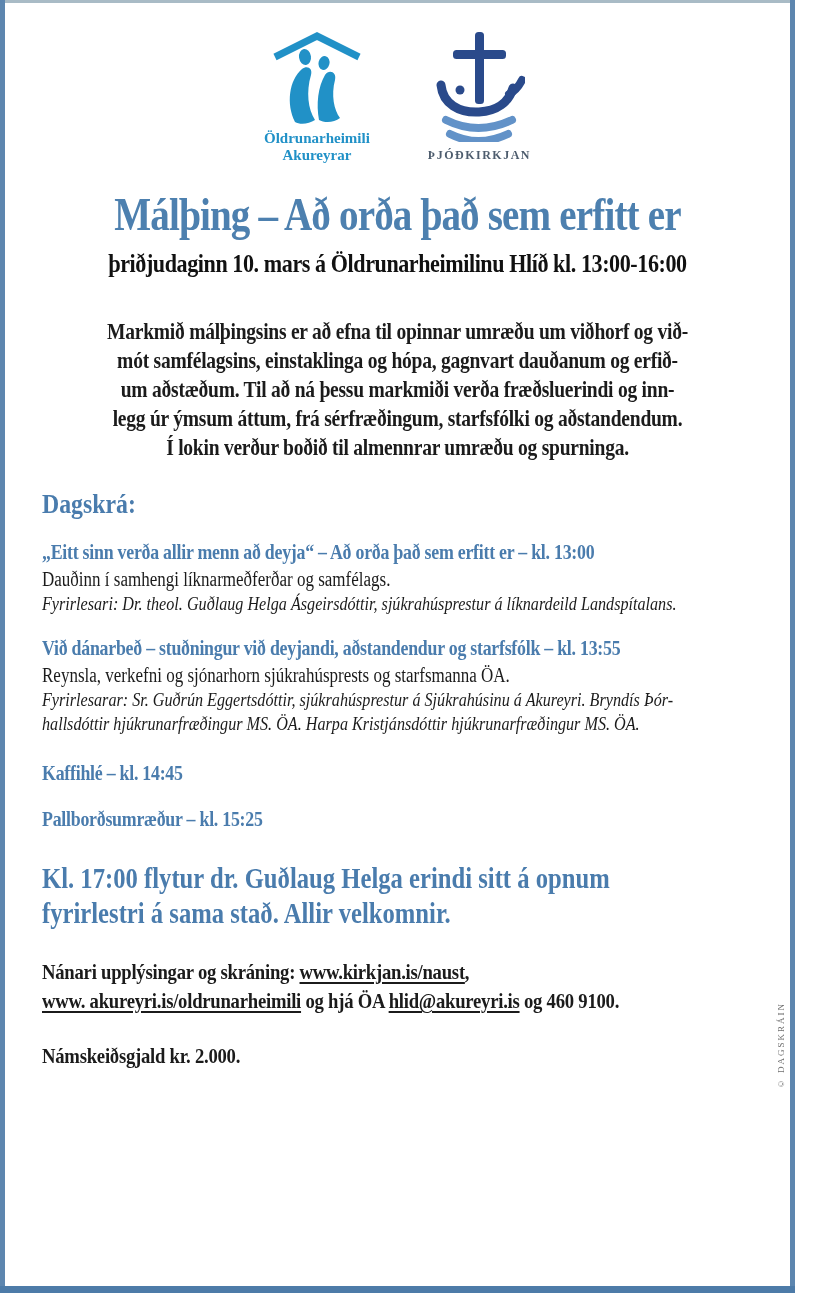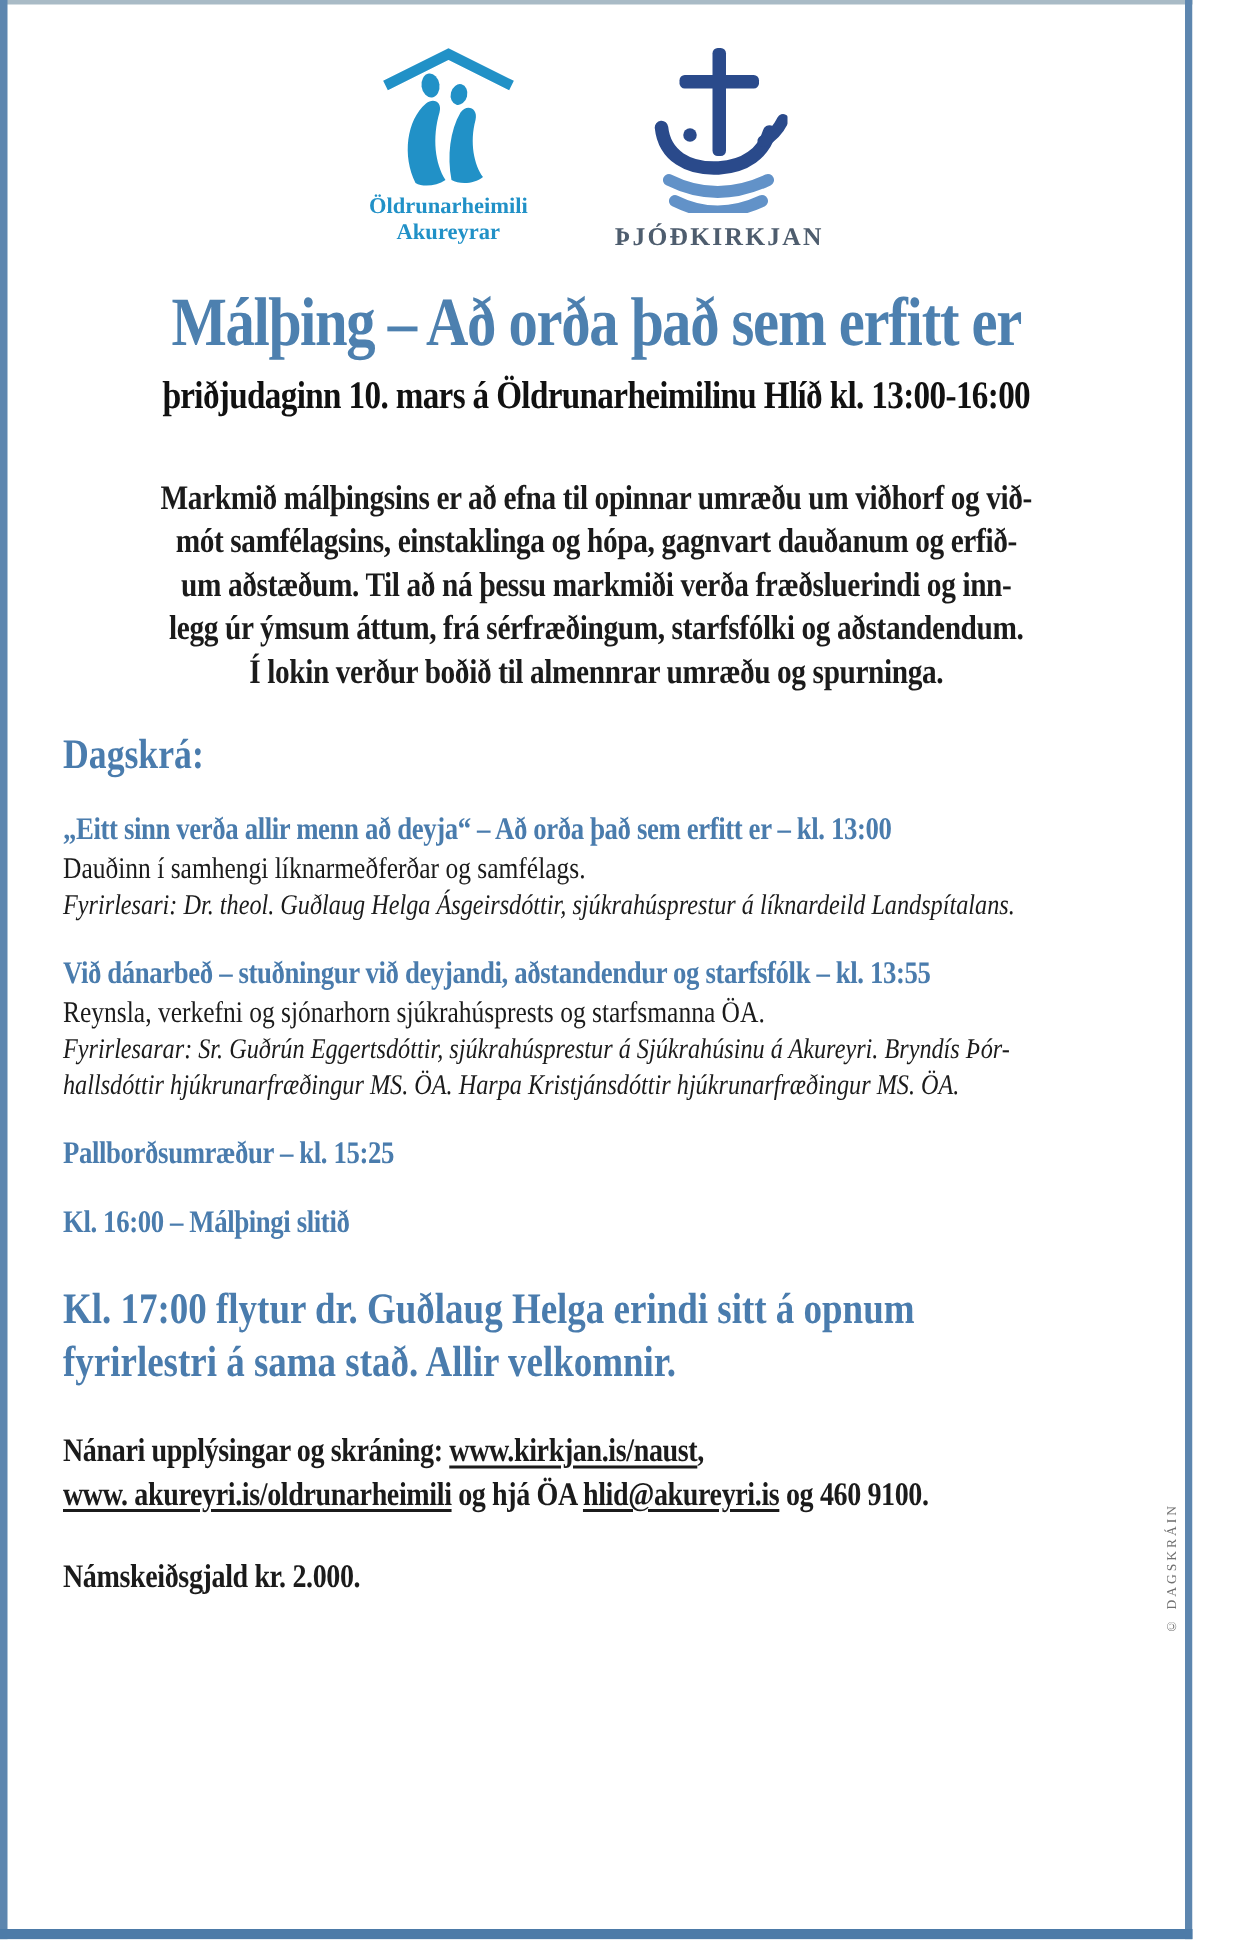--- a/index.html
+++ b/index.html
@@ -17,21 +17,21 @@
   .content{position:absolute;left:42px;right:42px;top:0;}
 
   
   .line-c{display:block;text-align:center;white-space:nowrap;transform:scaleX(0.85);transform-origin:50% 50%;}
   .line-l{display:block;white-space:nowrap;transform:scaleX(0.85);transform-origin:0 50%;}
 
   
   .logo-row{display:flex;justify-content:center;align-items:flex-start;gap:58px;margin-top:30px;height:132px;}
   .logo{display:flex;flex-direction:column;align-items:center;}
   .logo-label-blue{color:#2191c7;font-weight:bold;font-size:15px;line-height:17px;text-align:center;margin-top:4px;}
-  .logo-label-navy{color:#4e5d6e;font-weight:bold;font-size:17px;letter-spacing:1.5px;text-align:center;margin-top:6px;}
+  .logo-label-navy{color:#4e5d6e;font-weight:bold;font-size:12px;letter-spacing:1.5px;text-align:center;margin-top:6px;}
 
   
   .title{color:#4d80af;font-weight:bold;font-size:46px;letter-spacing:-1px;margin-top:26px;}
   .subtitle{color:#111;font-weight:bold;font-size:26px;letter-spacing:-0.5px;margin-top:8px;}
   .intro{margin-top:38px;}
   .intro .line-c{font-weight:bold;font-size:23px;line-height:29px;letter-spacing:-0.3px;}
 
   .agenda-heading{color:#4a7cad;font-weight:bold;font-size:28px;margin-top:26px;}
   .item{margin-top:19px;}
   .item-title{color:#4a7cad;font-weight:bold;font-size:21px;line-height:27px;letter-spacing:-0.3px;}
@@ -111,29 +111,29 @@
       <span class="item-presenter line-l">Fyrirlesari: Dr. theol. Guðlaug Helga Ásgeirsdóttir, sjúkrahúsprestur á líknardeild Landspítalans.</span>
     </div>
 
     <div class="item">
       <span class="item-title line-l">Við dánarbeð – stuðningur við deyjandi, aðstandendur og starfsfólk –  kl. 13:55</span>
       <span class="item-desc line-l">Reynsla, verkefni og sjónarhorn sjúkrahúsprests og starfsmanna ÖA.</span>
       <span class="item-presenter line-l">Fyrirlesarar: Sr. Guðrún Eggertsdóttir, sjúkrahúsprestur á Sjúkrahúsinu á Akureyri. Bryndís Þór-</span>
       <span class="item-presenter line-l">hallsdóttir hjúkrunarfræðingur MS. ÖA. Harpa Kristjánsdóttir hjúkrunarfræðingur MS. ÖA.</span>
     </div>
 
+    <div class="item" style="margin-top:24px;">
+      <span class="item-title line-l">Kaffihlé – kl. 14:45</span>
+    </div>
 
 
     <div class="item">
       <span class="item-title line-l">Pallborðsumræður – kl. 15:25</span>
     </div>
 
-    <div class="item">
-      <span class="item-title line-l">Kl. 16:00 – Málþingi slitið</span>
-    </div>
 
     <div class="highlight">
       <span class="line-l">Kl. 17:00 flytur dr. Guðlaug Helga erindi sitt á opnum</span>
       <span class="line-l">fyrirlestri á sama stað. Allir velkomnir.</span>
     </div>
 
 
     <div class="bold-block">
       <span class="line-l"><span>Nánari upplýsingar og skráning: </span><span class="link">www.kirkjan.is/naust</span><span>,</span></span>
       <span class="line-l"><span class="link">www. akureyri.is/oldrunarheimili</span><span> og hjá ÖA </span><span class="link">hlid@akureyri.is</span><span> og 460 9100.</span></span>

